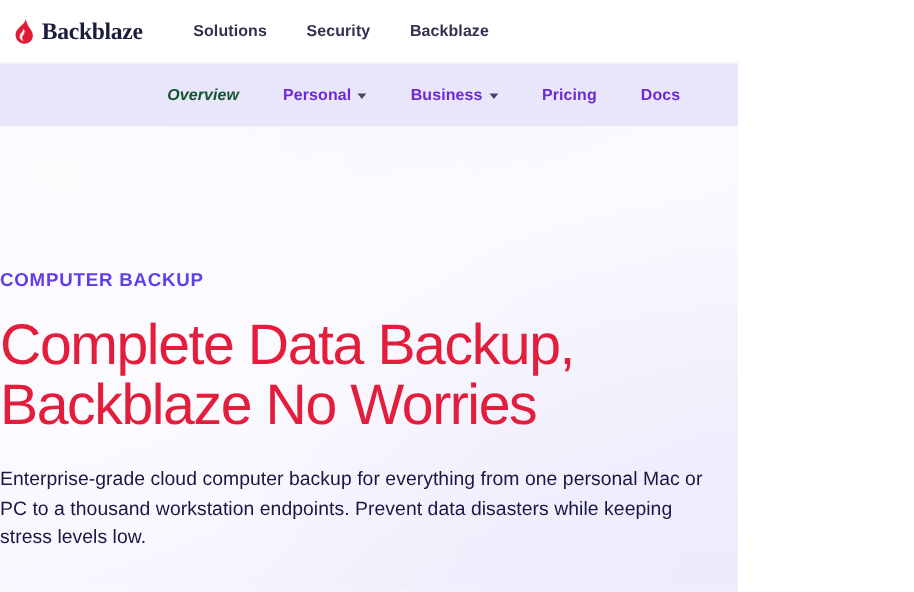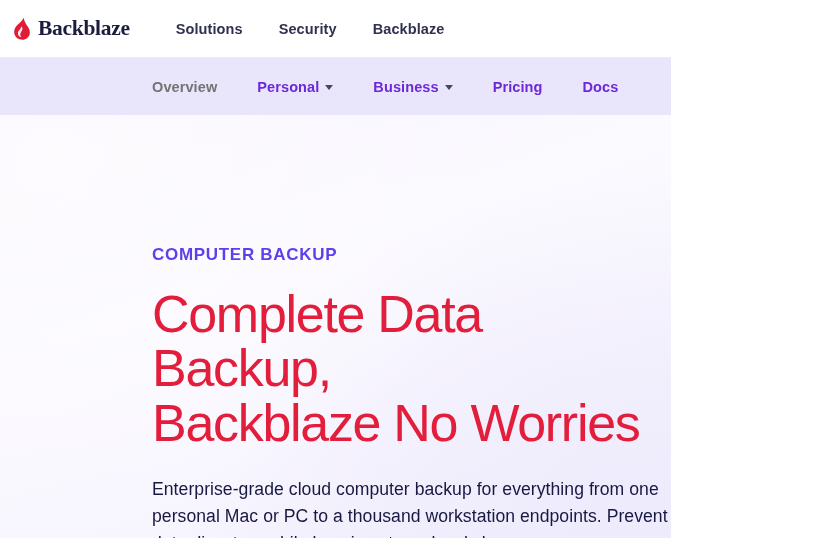--- a/index.html
+++ b/index.html
@@ -115,35 +115,35 @@
     gap: 6px;
     font-size: 14.5px;
     font-weight: bold;
     color: #6d28d9;
     white-space: nowrap;
     margin-right: 40px;
     cursor: pointer;
     letter-spacing: 0.1px;
   }
   .subnav-item.is-active {
-    color: #737373;
+    color: #14532d;
+    font-style: italic;
   }
   .subnav-item .caret {
     border-top-color: #45456a;
   }
 
   
   .hero {
     flex: 1 1 auto;
     position: relative;
     background:
       radial-gradient(120% 150% at 8% 10%, #fdfbfe 0%, rgba(253,251,254,0) 58%),
       radial-gradient(110% 130% at 96% 96%, #eeebfc 0%, rgba(238,235,252,0) 62%),
       linear-gradient(160deg, #f6f4fd 0%, #fbfaff 38%, #f7f5fe 72%, #efecfc 100%);
-    padding-left: 152px;
     padding-top: 131px;
     box-sizing: border-box;
     overflow: hidden;
   }
 
   .eyebrow {
     font-size: 17px;
     font-weight: bold;
     letter-spacing: 0.7px;
     color: #5f3fec;

